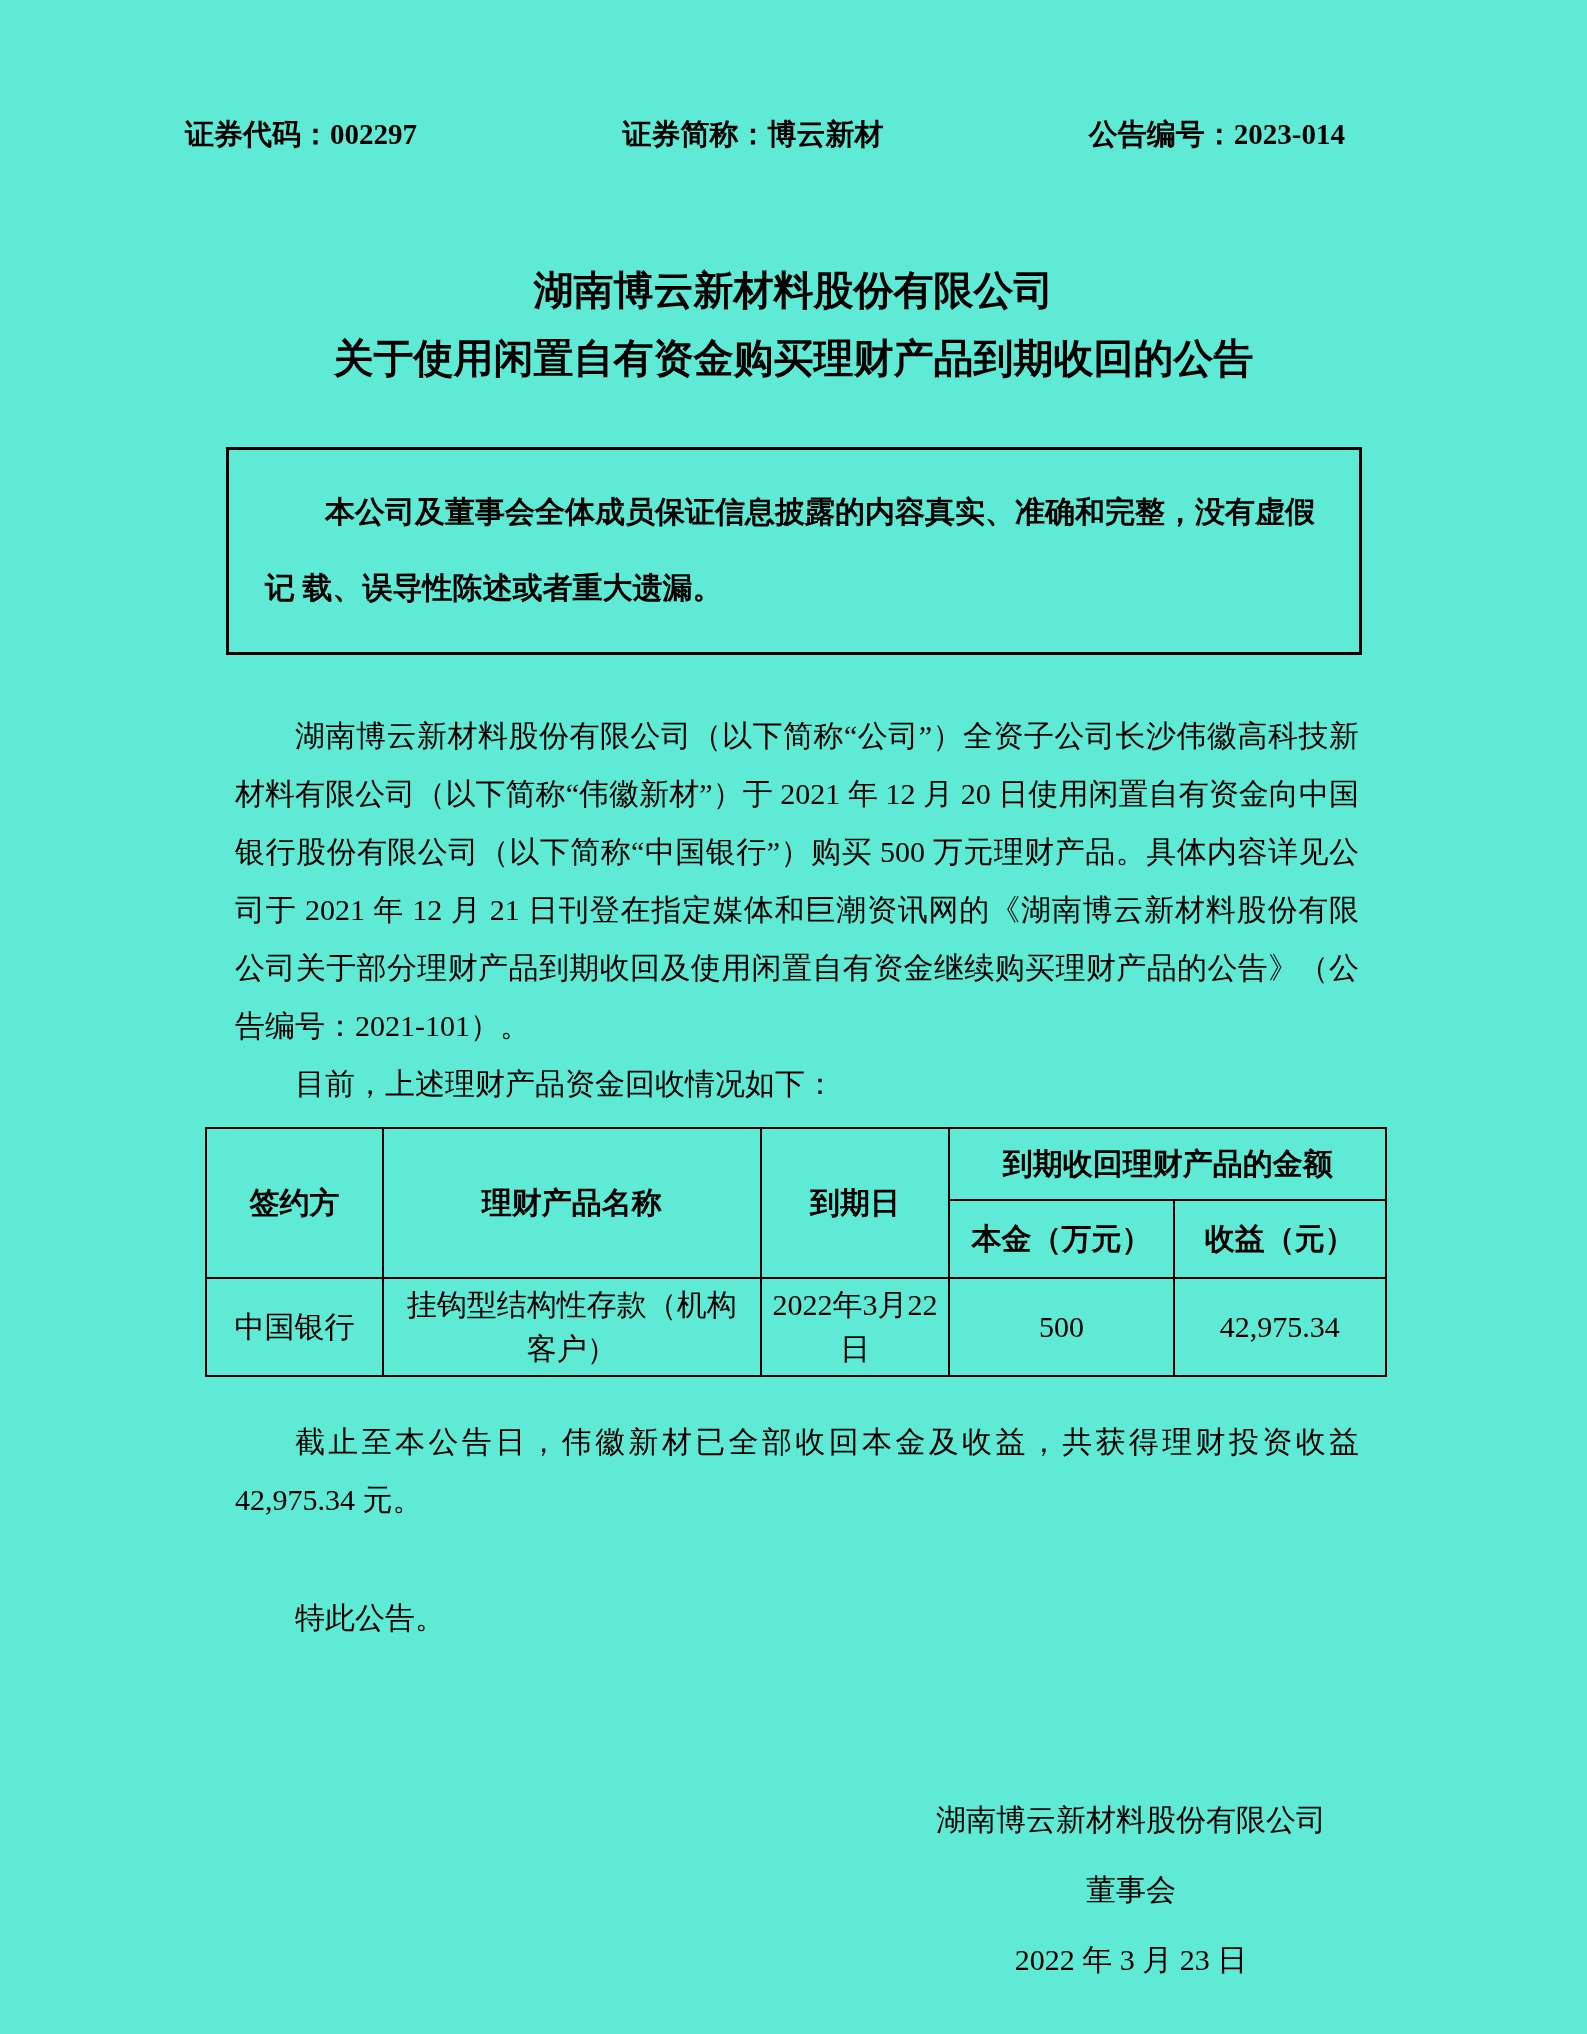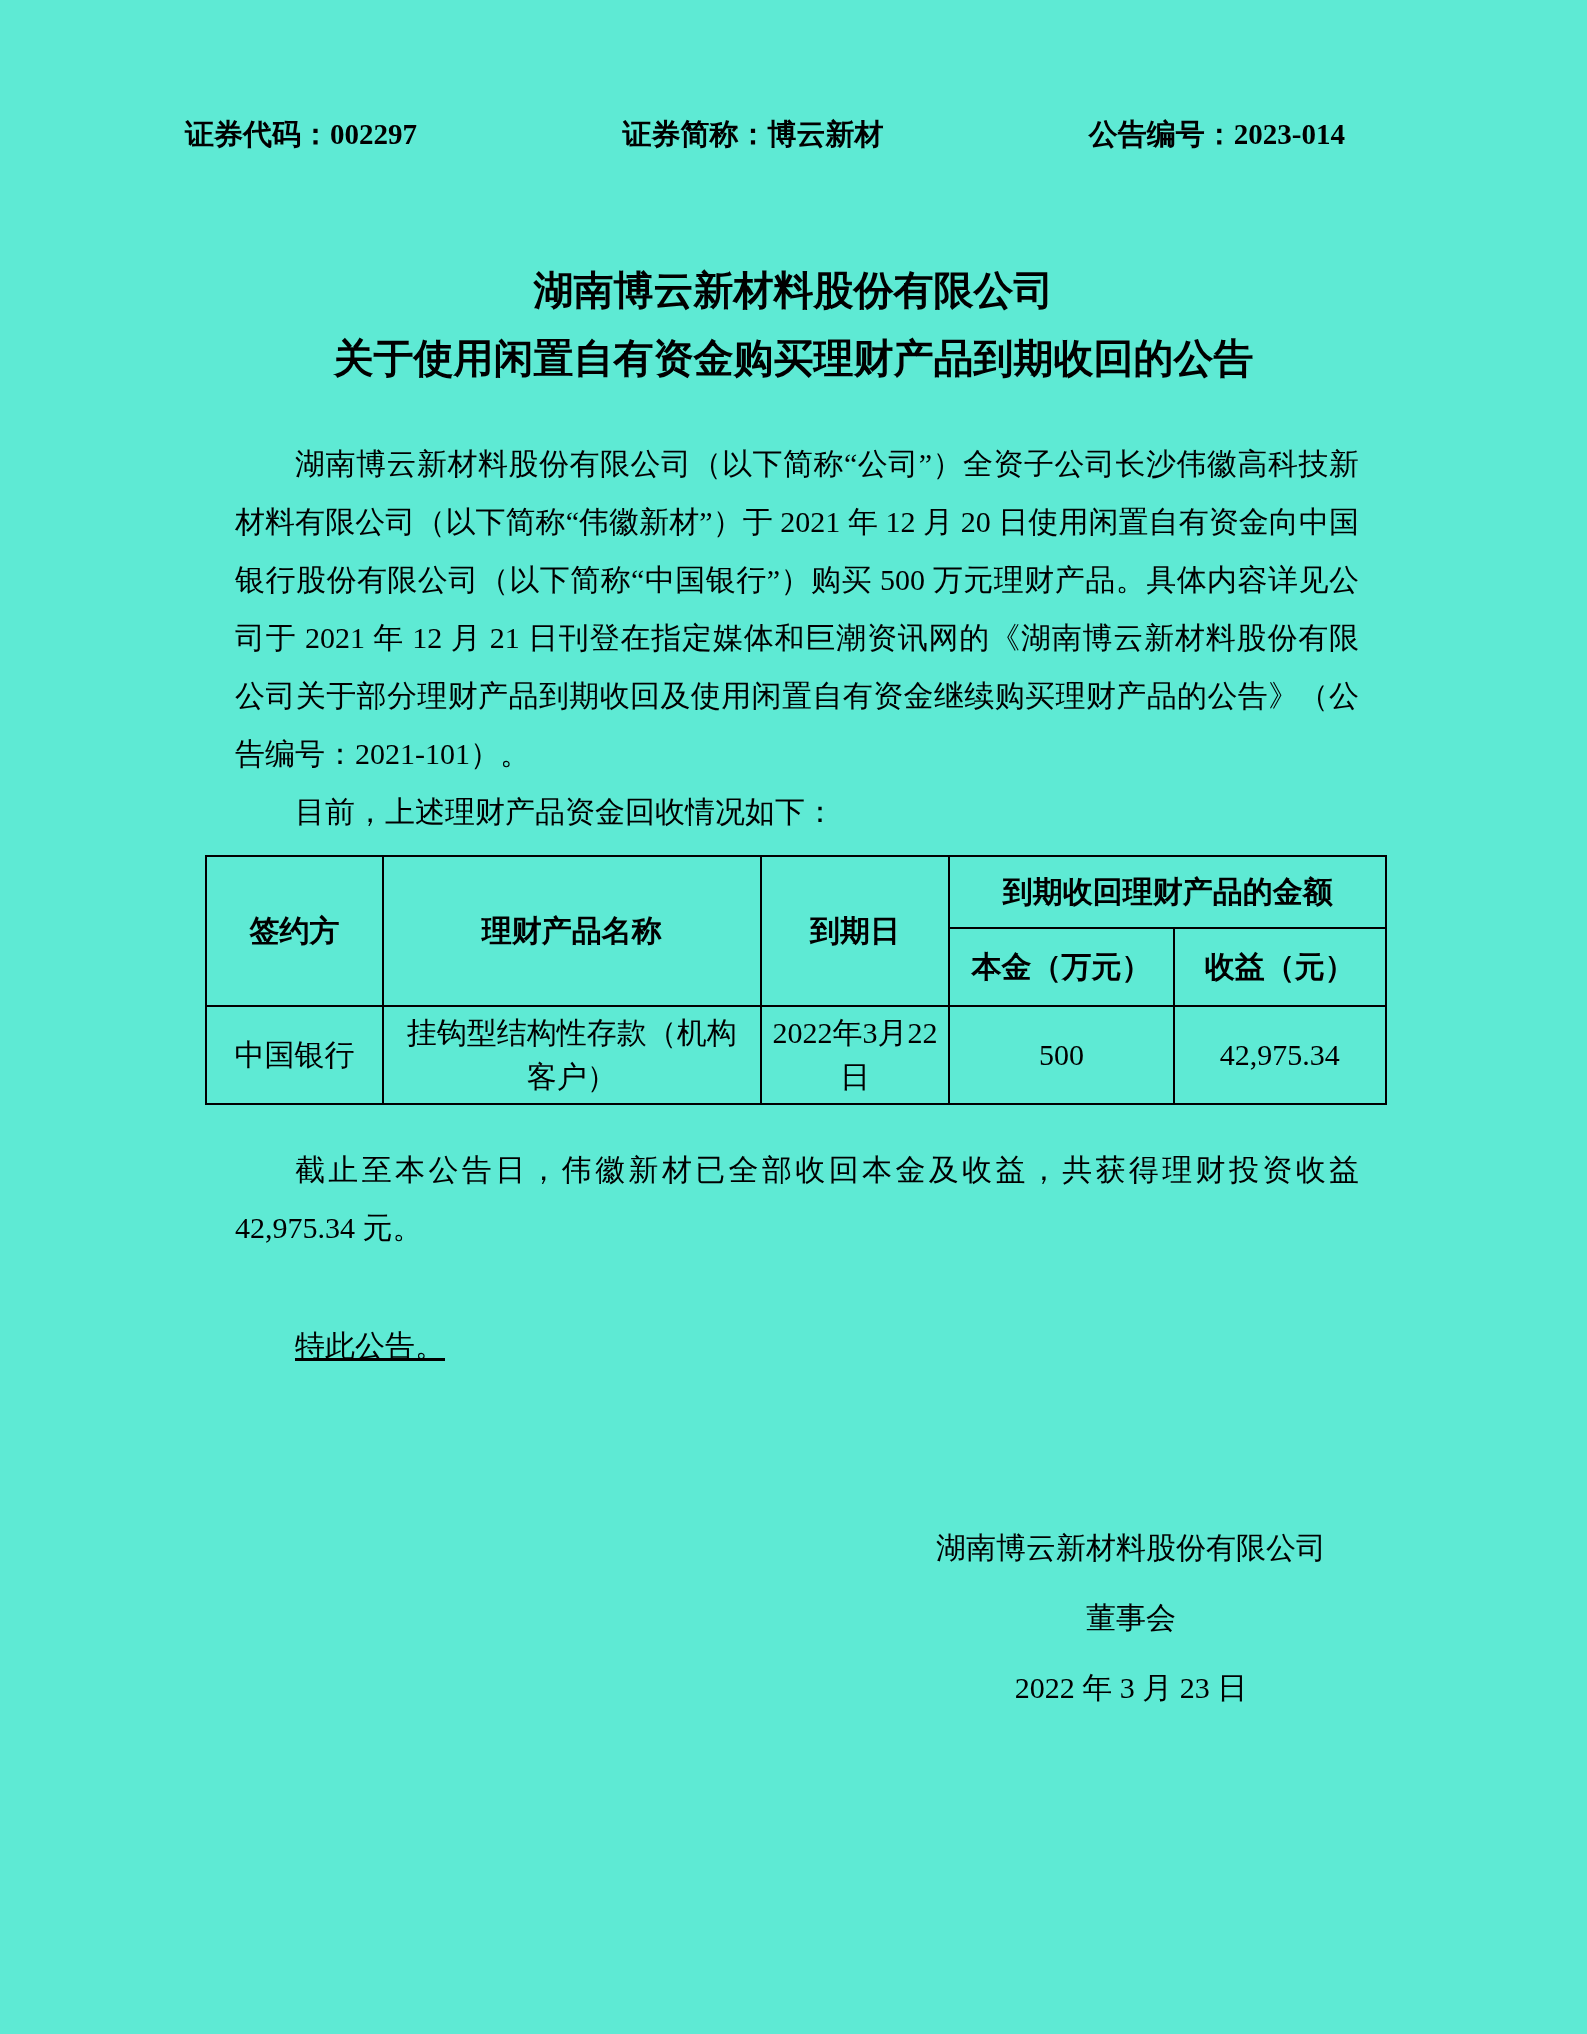--- a/index.html
+++ b/index.html
@@ -80,21 +80,21 @@
     font-weight: normal;
     line-height: 44px;
     overflow: hidden;
   }
   .fin-table th { font-weight: bold; }
   .row-group th { height: 72px; border-radius: 24px; }
   .row-sub th { height: 78px; margin-top: 34px; }
   .row-data td { height: 98px; }
 
   .p-close { margin-top: 36px !important; }
-  .p-notice { margin-top: 60px !important; text-decoration: underline; }
+  .p-notice { margin-top: 60px !important; }
 
   
   .signature {
     width: 440px;
     margin: 138px 36px 0 auto;
     text-align: center;
     font-size: 30px;
   }
   .signature .sig-line { line-height: 70px; white-space: nowrap; }
 </style>
@@ -107,20 +107,24 @@
     <span>证券代码：002297</span>
     <span>证券简称：博云新材</span>
     <span>公告编号：2023-014</span>
   </div>
 
   <div class="title1">湖南博云新材料股份有限公司</div>
   <div class="title2">关于使用闲置自有资金购买理财产品到期收回的公告</div>
 
   <div class="content">
 
+    <div class="disclaimer-box">
+      <div class="line first">本公司及董事会全体成员保证信息披露的内容真实、准确和完整，没有虚假</div>
+      <div class="line">记 载、误导性陈述或者重大遗漏。</div>
+    </div>
 
     <div class="body-text">
       <p class="p-first">湖南博云新材料股份有限公司（以下简称“公司”）全资子公司长沙伟徽高科技新材料有限公司（以下简称“伟徽新材”）于 2021 年 12 月 20 日使用闲置自有资金向中国银行股份有限公司（以下简称“中国银行”）购买 500 万元理财产品。具体内容详见公司于 2021 年 12 月 21 日刊登在指定媒体和巨潮资讯网的《湖南博云新材料股份有限公司关于部分理财产品到期收回及使用闲置自有资金继续购买理财产品的公告》（公告编号：2021-101）。</p>
       <p>目前，上述理财产品资金回收情况如下：</p>
     </div>
 
     <table class="fin-table">
       <colgroup>
         <col style="width:15%">
         <col style="width:32%">

